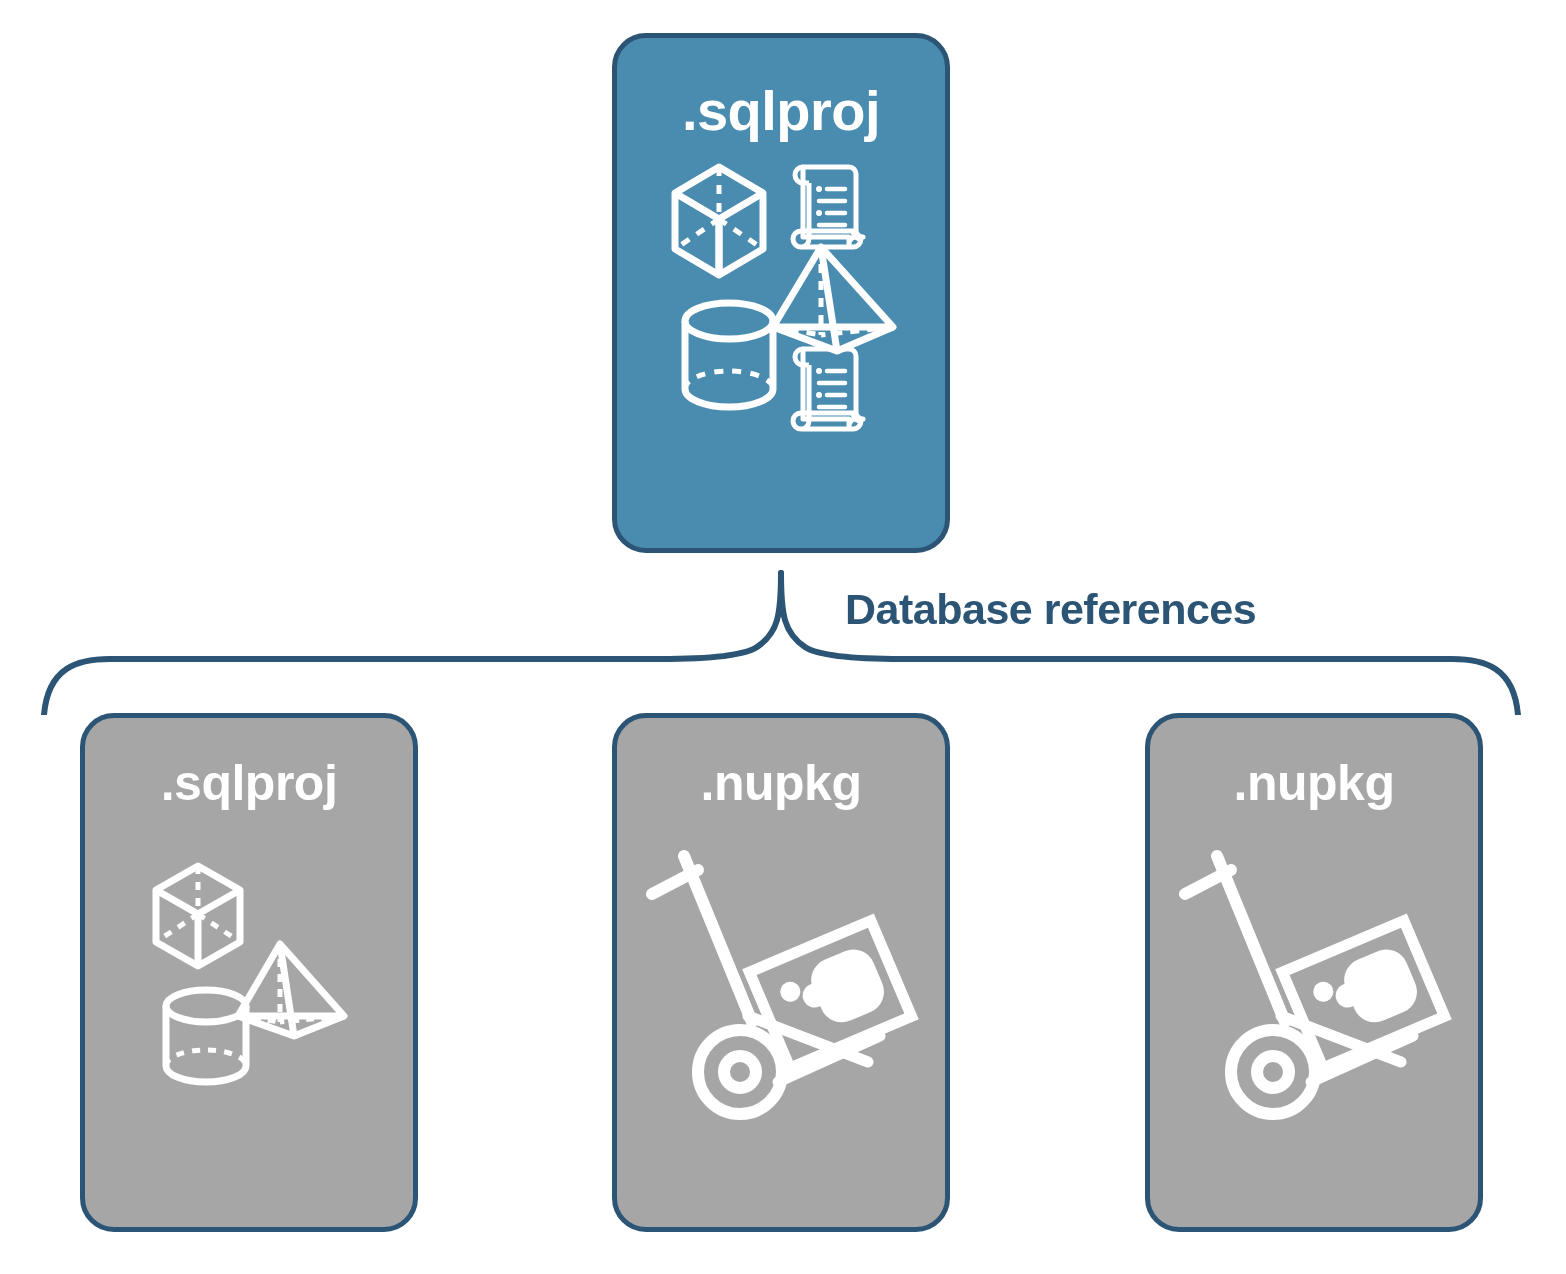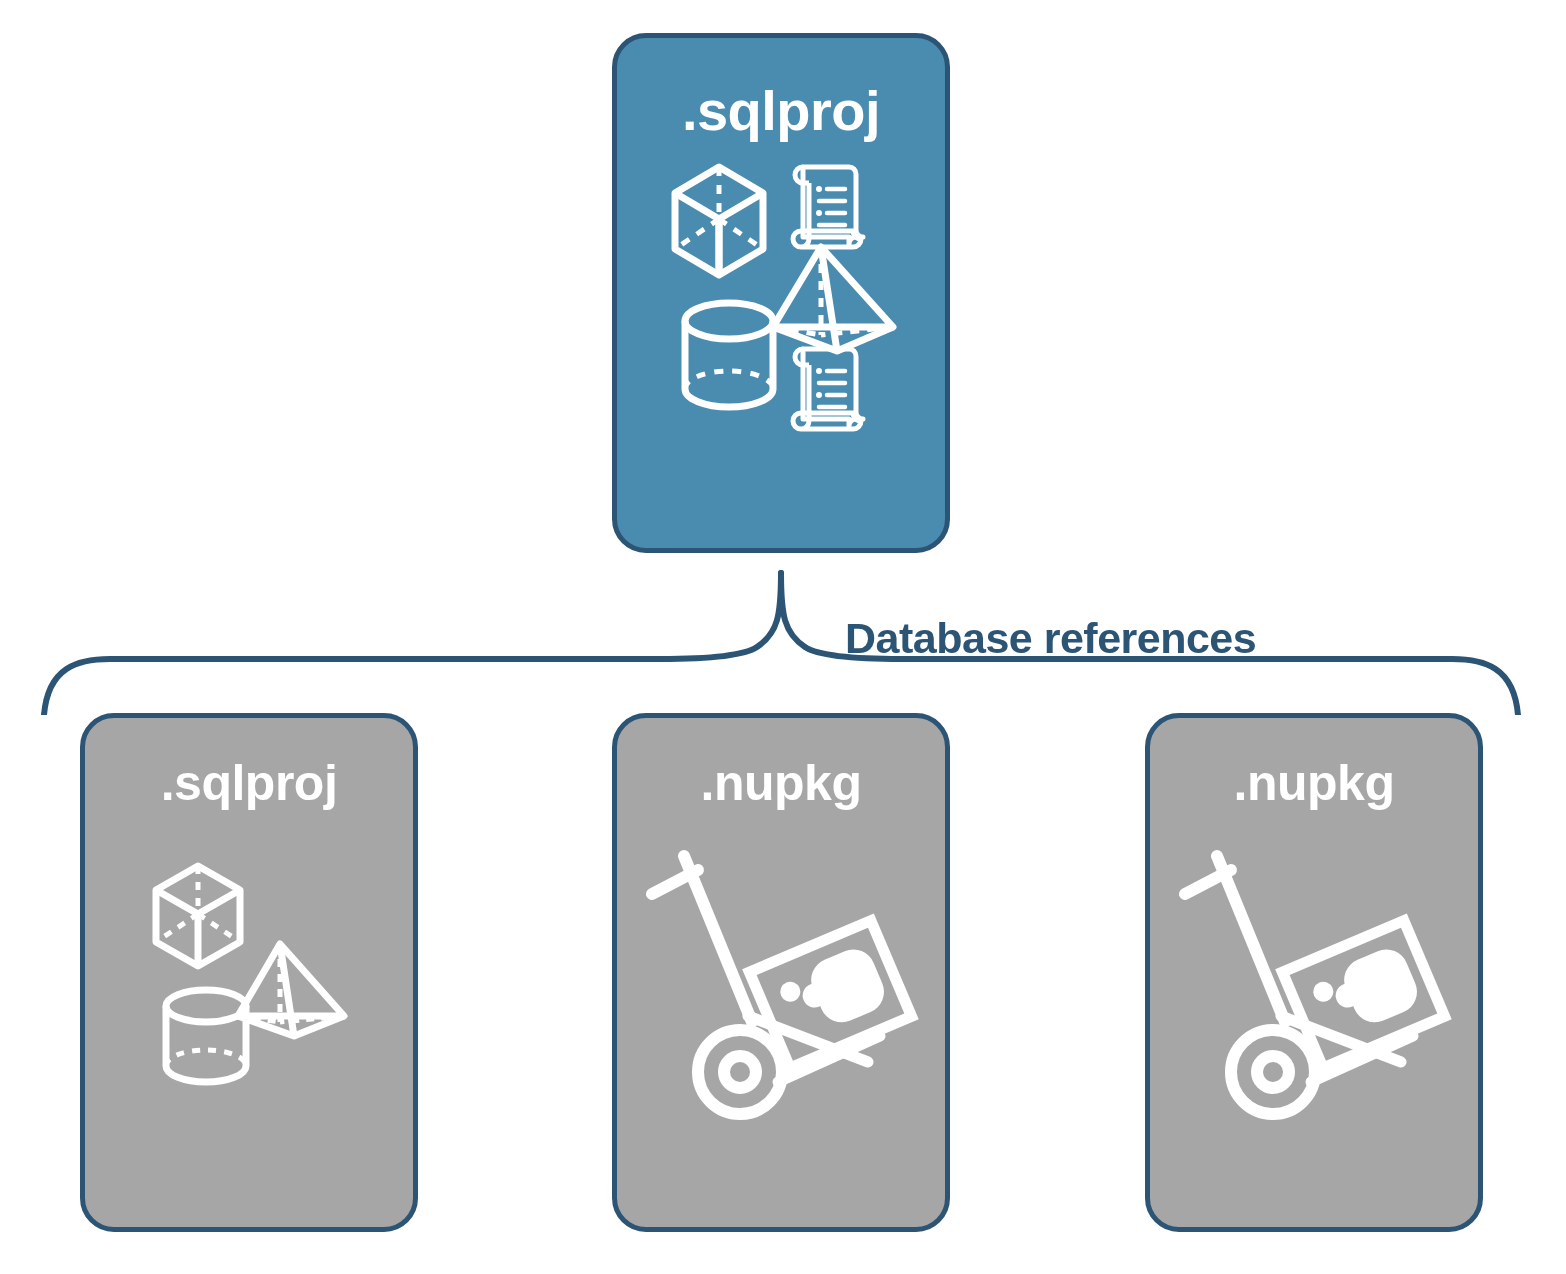--- a/index.html
+++ b/index.html
@@ -99,21 +99,21 @@
     top: 555px;
     width: 1566px;
     height: 160px;
     pointer-events: none;
   }
 
   
   #brace-label {
     position: absolute;
     left: 845px;
-    top: 614px;
+    top: 585px;
     color: #2b5475;
     font-size: 43px;
     font-weight: bold;
     letter-spacing: -0.5px;
     white-space: nowrap;
     user-select: none;
   }
 </style>
 </head>
 <body>

